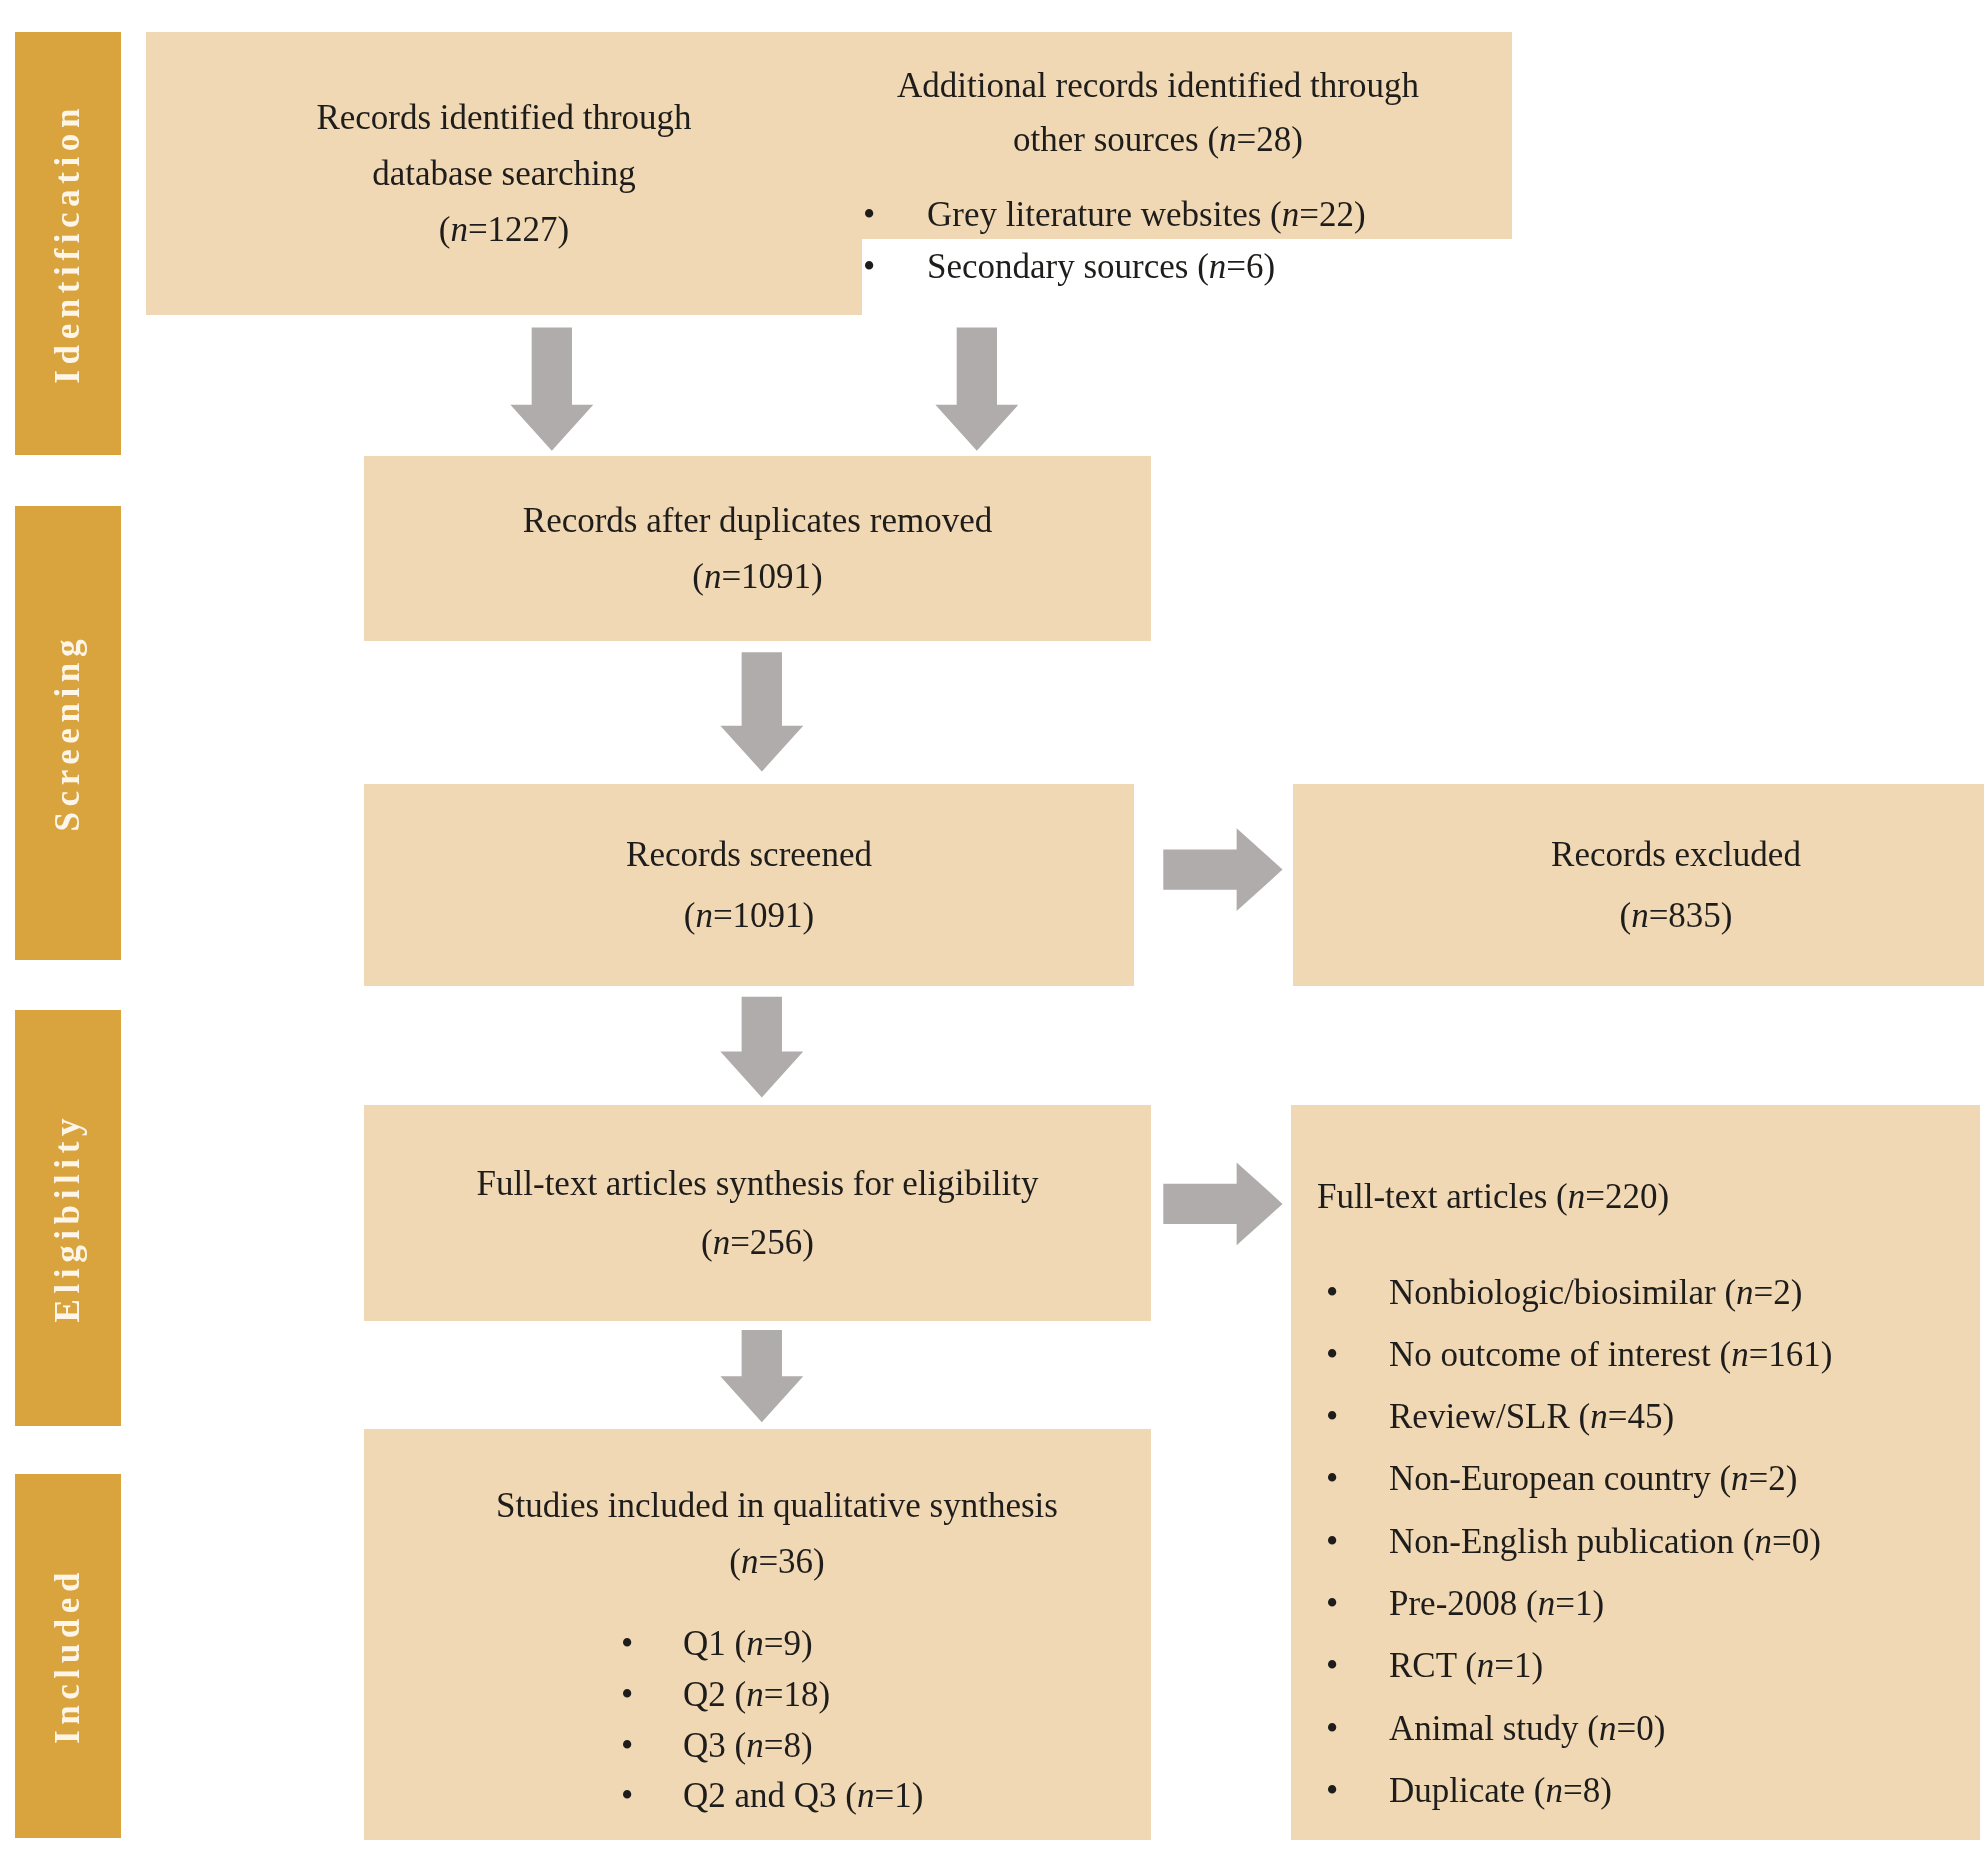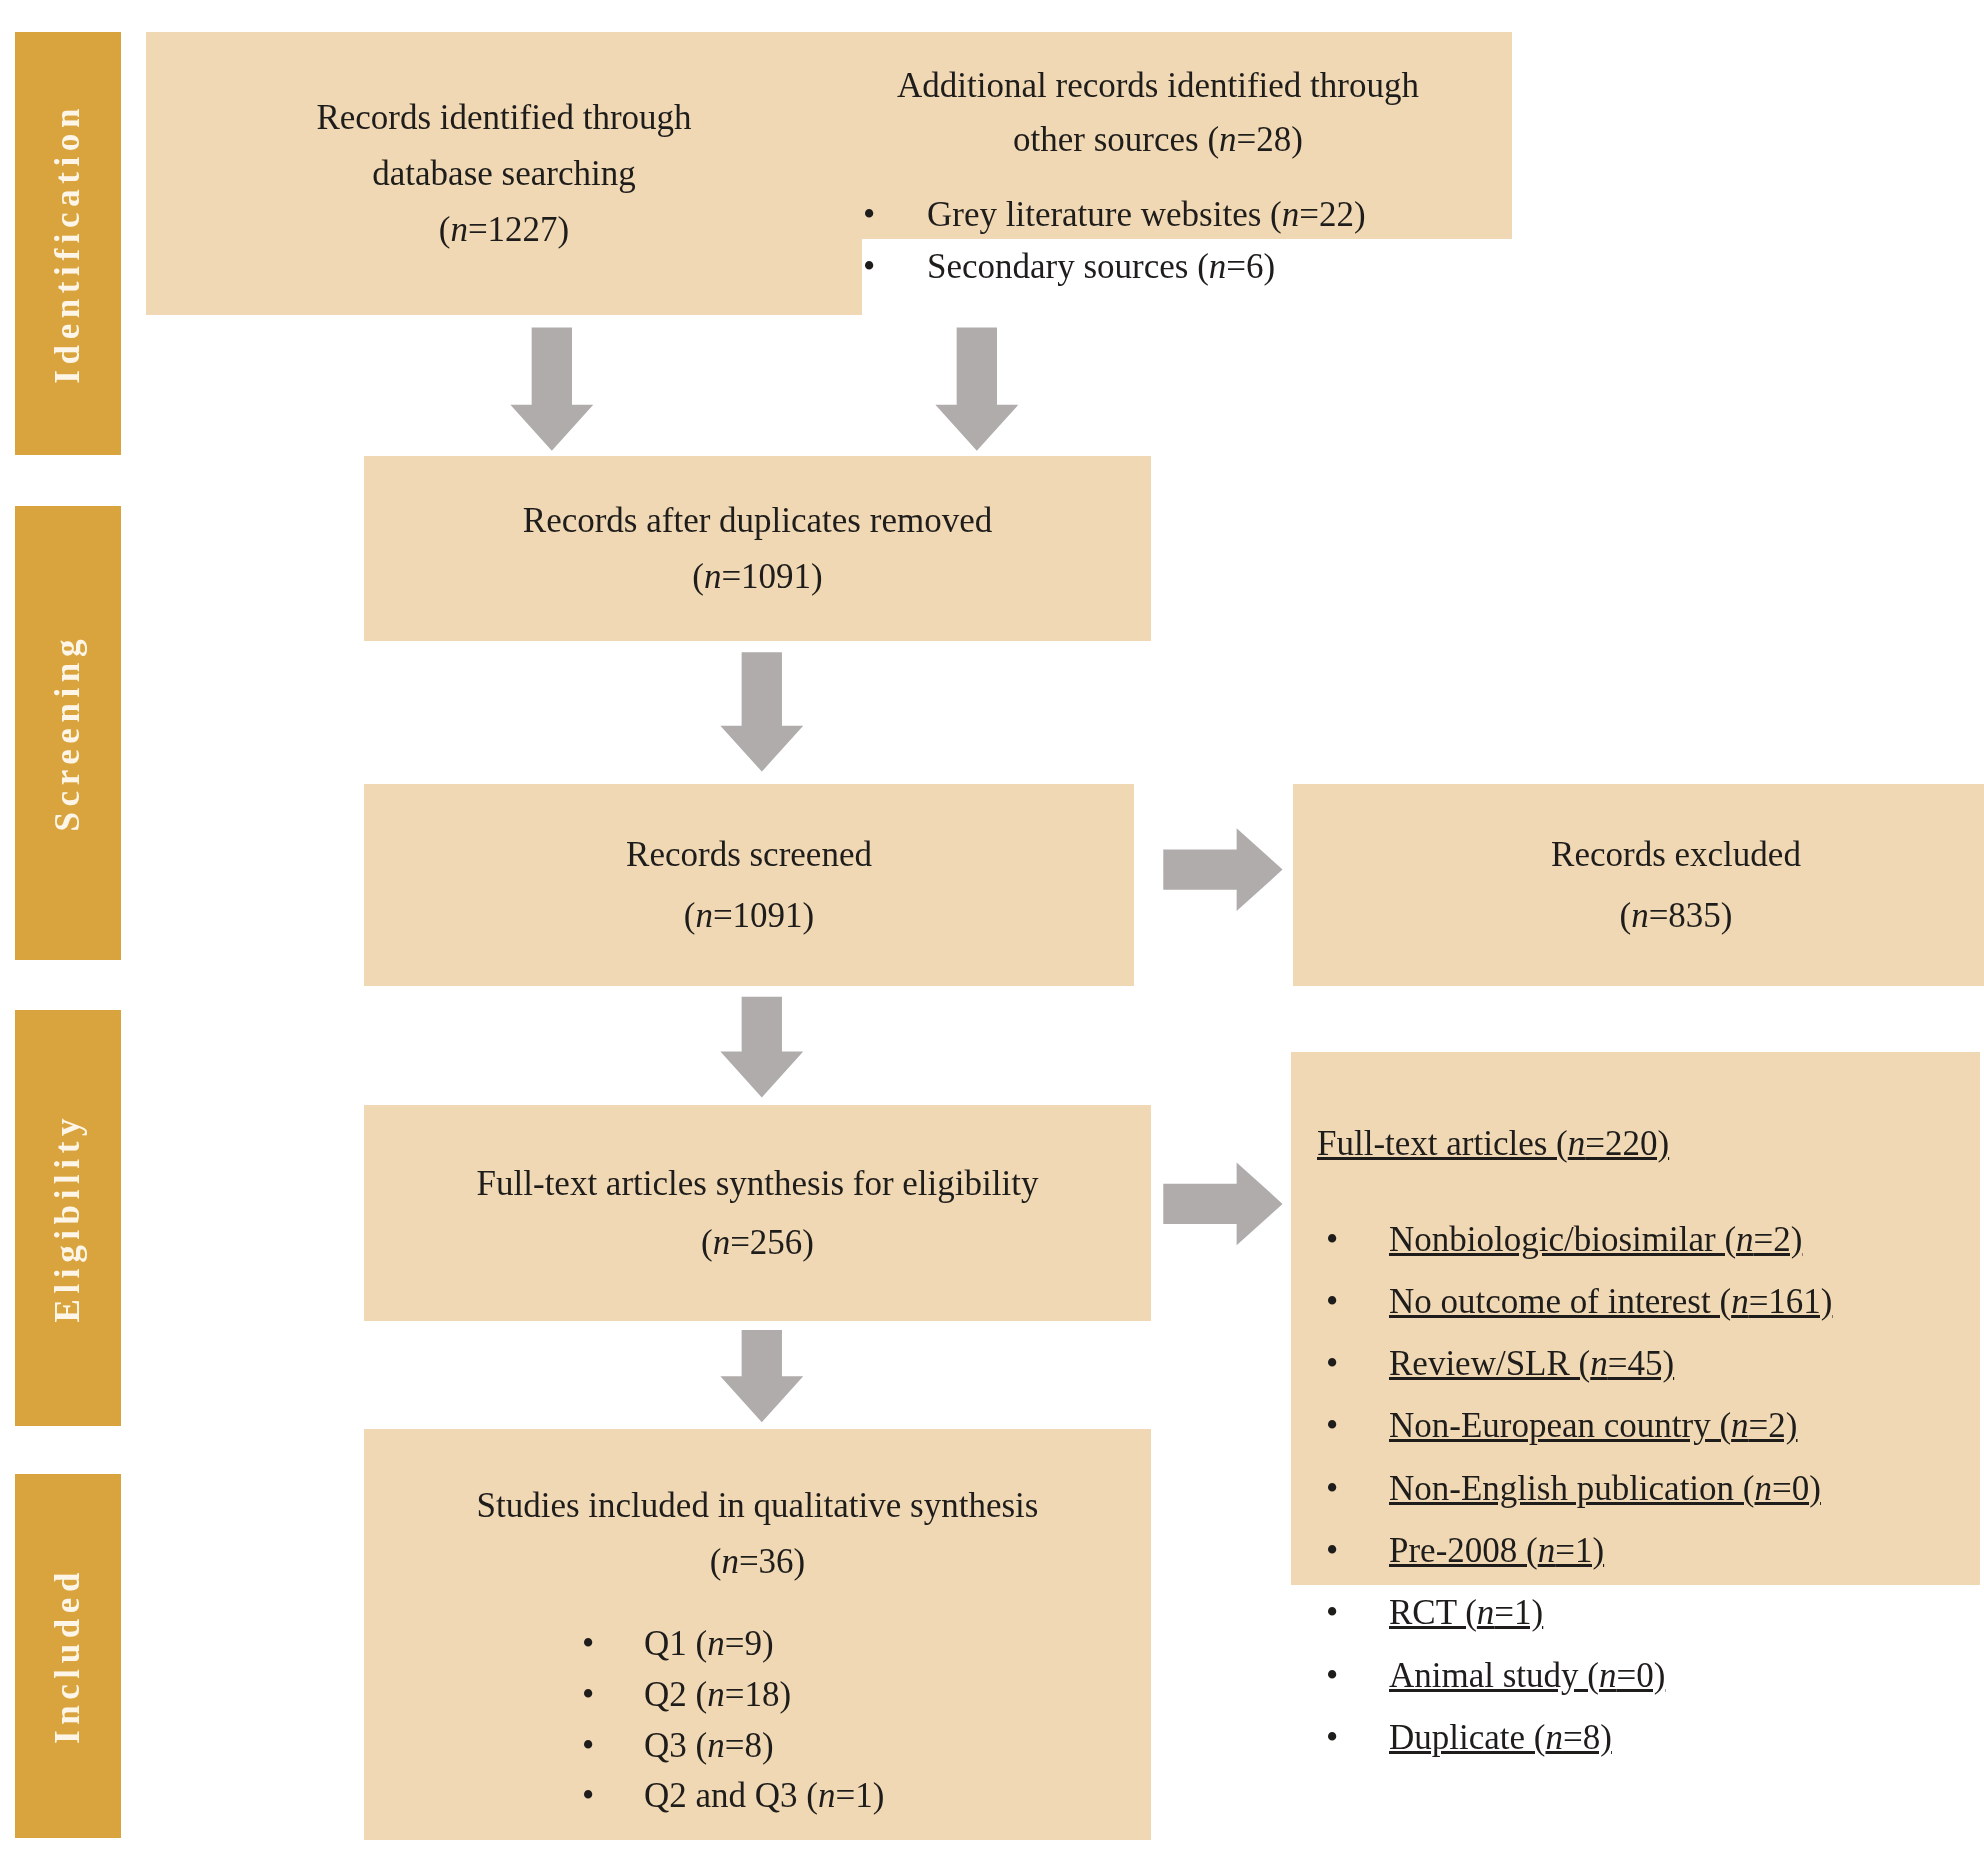--- a/index.html
+++ b/index.html
@@ -39,21 +39,21 @@
   #box-other-sources .title-block{text-align:center;margin-bottom:21px;}
   #box-other-sources .line{line-height:1.55;}
   #box-other-sources ul.bullets{margin-left:59px;}
   #box-other-sources ul.bullets li{padding-left:64px;line-height:1.5;}
 
   #box-fulltext-excluded{padding-top:66px;}
   #box-fulltext-excluded .box-title{margin-left:26px;line-height:1.5;margin-bottom:38px;white-space:nowrap;}
   #box-fulltext-excluded ul.bullets{margin-left:35px;}
   #box-fulltext-excluded ul.bullets li{padding-left:63px;line-height:1.78;}
 
-  #box-included-studies{padding-top:49px;}
+  #box-included-studies{padding-top:49px;padding-left:39px;}
   #box-included-studies .title-block{text-align:center;margin-bottom:29px;}
   #box-included-studies .line{line-height:1.6;}
   #box-included-studies ul.bullets{margin-left:218px;}
   #box-included-studies ul.bullets li{padding-left:62px;line-height:1.45;}
 
   .nvar, i{font-style:italic;}
 
   
   svg.arrows{position:absolute;left:0;top:0;width:1985px;height:1854px;pointer-events:none;}
   svg.arrows polygon{fill:var(--arrow);}
@@ -116,21 +116,21 @@
   <div class="node center lh175" id="box-excluded" style="left:1293px;top:784px;width:766px;height:202px;">
     <div class="line nfmt">Records excluded</div>
     <div class="line nfmt">(<i class="nvar">n</i>=835)</div>
   </div>
 
   <div class="node center lh17" id="box-fulltext-assessed" style="left:364px;top:1105px;width:787px;height:216px;">
     <div class="line nfmt">Full-text articles synthesis for eligibility</div>
     <div class="line nfmt">(<i class="nvar">n</i>=256)</div>
   </div>
 
-  <div class="node" id="box-fulltext-excluded" style="left:1291px;top:1052px;width:689px;height:533px;text-decoration:underline;">
+  <div class="node" id="box-fulltext-excluded" style="left:1291px;top:1105px;width:689px;height:735px;">
     <div class="box-title nfmt">Full-text articles (<i class="nvar">n</i>=220)</div>
     <ul class="bullets">
         <li>Nonbiologic/biosimilar (<i class="nvar">n</i>=2)</li>
         <li>No outcome of interest (<i class="nvar">n</i>=161)</li>
         <li>Review/SLR (<i class="nvar">n</i>=45)</li>
         <li>Non-European country (<i class="nvar">n</i>=2)</li>
         <li>Non-English publication (<i class="nvar">n</i>=0)</li>
         <li>Pre-2008 (<i class="nvar">n</i>=1)</li>
         <li>RCT (<i class="nvar">n</i>=1)</li>
         <li>Animal study (<i class="nvar">n</i>=0)</li>

